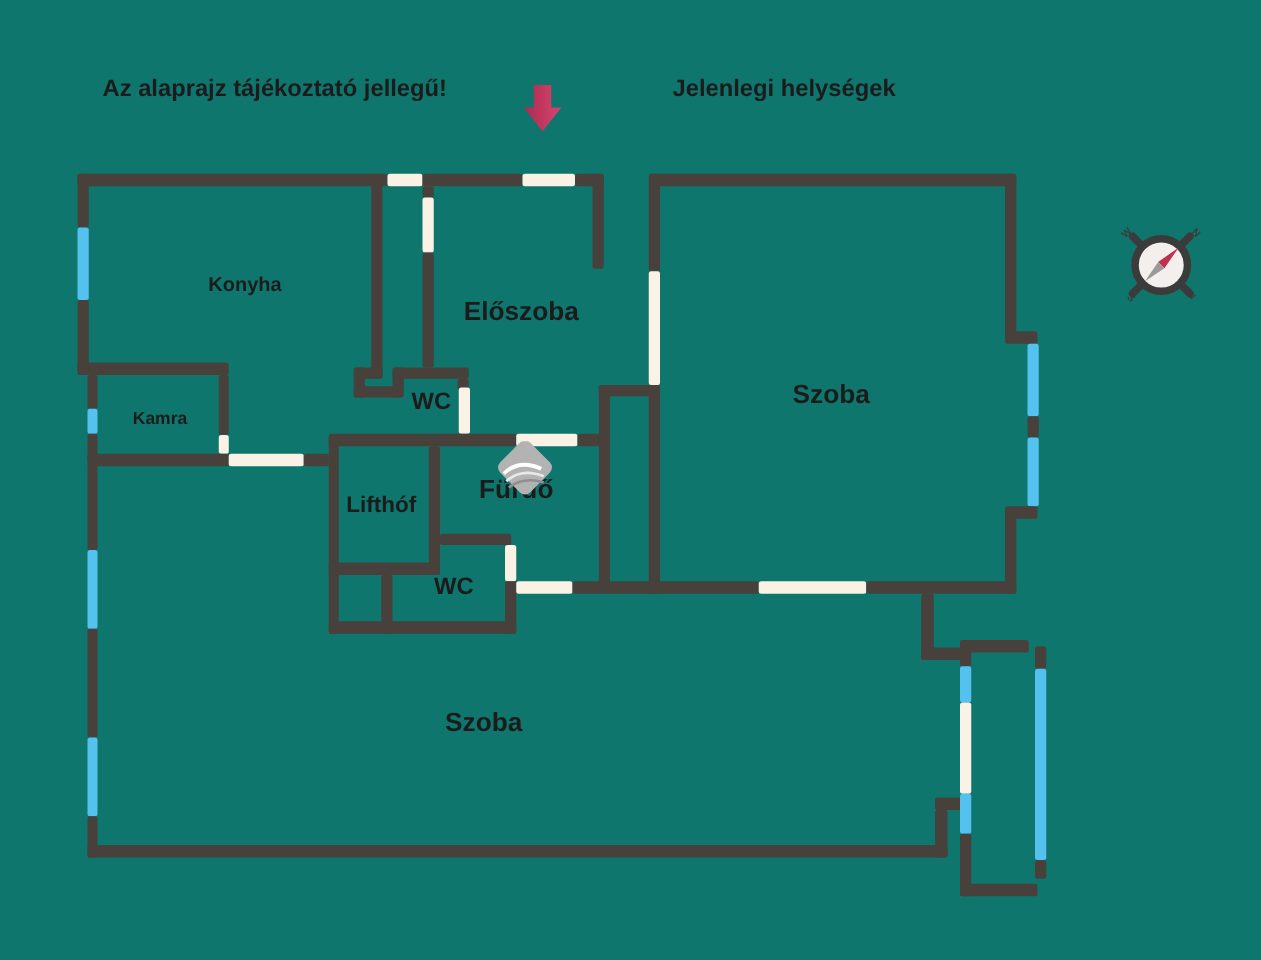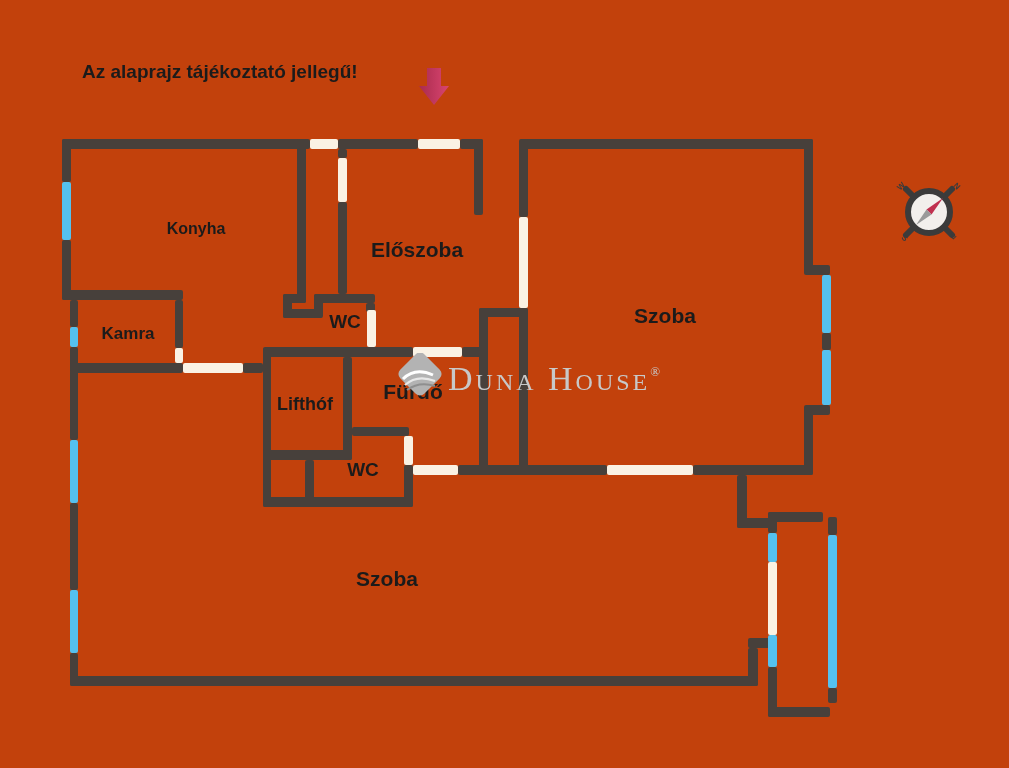--- a/index.html
+++ b/index.html
@@ -1,35 +1,36 @@
 <!DOCTYPE html>
 <html><head>
 <meta charset="utf-8">
 <style>
   html,body{margin:0;padding:0;background:#ffffff;}
-  #plan{position:relative;width:1009px;height:768px;background:#c2410c;overflow:hidden;
+  #plan{position:relative;width:1009px;height:768px;background:#0f766e;overflow:hidden;
         font-family:"Liberation Sans", sans-serif;text-decoration:underline;}
   .note{position:absolute;font-weight:bold;font-size:19px;color:#1b1b1b;white-space:nowrap;}
   .seg{position:absolute;border-radius:2px;}
   .room-label{position:absolute;transform:translate(-50%,-50%);font-weight:bold;color:#1b1b1b;white-space:nowrap;}
   #watermark{position:absolute;left:448px;top:362px;z-index:30;
              font-family:"Liberation Serif", serif;font-variant:small-caps;
              font-size:34px;letter-spacing:3px;color:#c8c8c8;white-space:nowrap;line-height:1;}
   #watermark .reg{font-size:13px;vertical-align:14px;letter-spacing:0;}
   #logo{position:absolute;left:391px;top:353px;z-index:31;}
   #arrow{position:absolute;left:415px;top:64px;z-index:20;}
   #compass{position:absolute;left:893px;top:176px;z-index:20;}
   svg text{font-family:"Liberation Sans", sans-serif;}
 </style>
 </head>
 <body>
 
 <div id="plan">
 
   <div class="note" style="left:82px;top:61px;">Az alaprajz tájékoztató jellegű!</div>
+  <div class="note" style="left:538px;top:61px;">Jelenlegi helységek</div>
 
   <svg id="arrow" width="40" height="46" viewBox="0 0 40 46">
     <defs>
       <linearGradient id="agrad" x1="0" y1="0" x2="1" y2="0">
         <stop offset="0" stop-color="#a92b4e"></stop>
         <stop offset="1" stop-color="#d94570"></stop>
       </linearGradient>
     </defs>
     <polygon points="12,4 26,4 26,22 34,22 19,41 4,22 12,22" fill="url(#agrad)"></polygon>
   </svg>
@@ -110,36 +111,35 @@
       <div class="seg" style="left: 768px; top: 512px; width: 55px; height: 10px; background: rgb(71, 64, 59);"></div>
       <div class="seg" style="left: 828px; top: 517px; width: 9px; height: 18px; background: rgb(71, 64, 59);"></div>
       <div class="seg" style="left: 828px; top: 535px; width: 9px; height: 153px; background: rgb(85, 193, 239);"></div>
       <div class="seg" style="left: 828px; top: 688px; width: 9px; height: 15px; background: rgb(71, 64, 59);"></div>
       <div class="seg" style="left: 768px; top: 707px; width: 62px; height: 10px; background: rgb(71, 64, 59);"></div>
     </div>
 
   <div id="rooms">
       <div class="room-label" style="left: 196px; top: 229px; font-size: 16px;">Konyha</div>
       <div class="room-label" style="left: 417px; top: 250px; font-size: 21px;">Előszoba</div>
-      <div class="room-label" style="left: 128px; top: 334px; font-size: 17px;">Kamra</div>
+      <div class="room-label" style="left: 128px; top: 334px; font-size: 14px;">Kamra</div>
       <div class="room-label" style="left: 345px; top: 322px; font-size: 19px;">WC</div>
       <div class="room-label" style="left: 305px; top: 404px; font-size: 18px;">Lifthóf</div>
       <div class="room-label" style="left: 413px; top: 392px; font-size: 21px;">Fürdő</div>
       <div class="room-label" style="left: 363px; top: 470px; font-size: 19px;">WC</div>
       <div class="room-label" style="left: 665px; top: 316px; font-size: 21px;">Szoba</div>
       <div class="room-label" style="left: 387px; top: 579px; font-size: 21px;">Szoba</div>
     </div>
 
   <svg id="logo" width="56" height="52" viewBox="0 0 56 52">
     <rect x="12" y="4" width="34" height="34" rx="6" transform="rotate(45 29 21)" fill="#b3b3b3"></rect>
     <path d="M12,26 Q24,14 42,22" stroke="#ffffff" stroke-width="3" fill="none"></path>
     <path d="M14,32 Q26,21 44,28" stroke="#e8e8e8" stroke-width="2.2" fill="none"></path>
     <path d="M16,37 Q28,28 44,33" stroke="#8f8f8f" stroke-width="2" fill="none"></path>
   </svg>
-  <div id="watermark"><span>Duna House</span><span class="reg">®</span></div>
 
   <svg id="compass" width="72" height="72" viewBox="0 0 72 72">
     <g stroke="#3b3b3b" stroke-width="6" stroke-linecap="round">
       <line x1="13" y1="13" x2="20" y2="20"></line>
       <line x1="59" y1="13" x2="52" y2="20"></line>
       <line x1="13" y1="59" x2="20" y2="52"></line>
       <line x1="59" y1="59" x2="52" y2="52"></line>
     </g>
     <circle cx="36" cy="36" r="21" fill="#f2efec" stroke="#3b3b3b" stroke-width="6"></circle>
     <polygon points="50,22 38.5,38.5 33.5,33.5" fill="#c0304f"></polygon>

